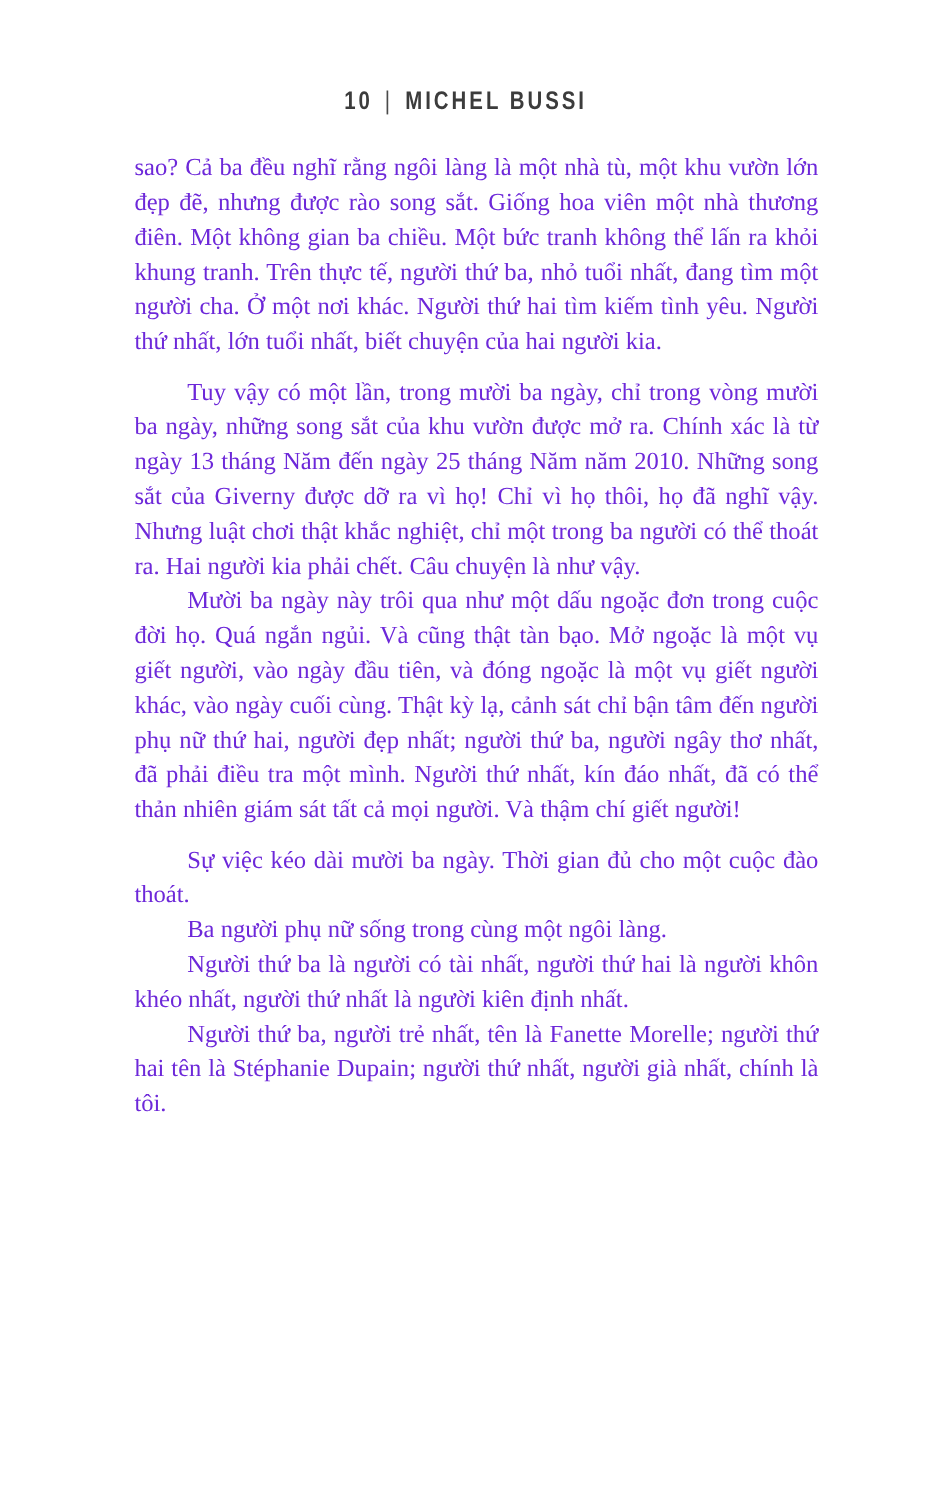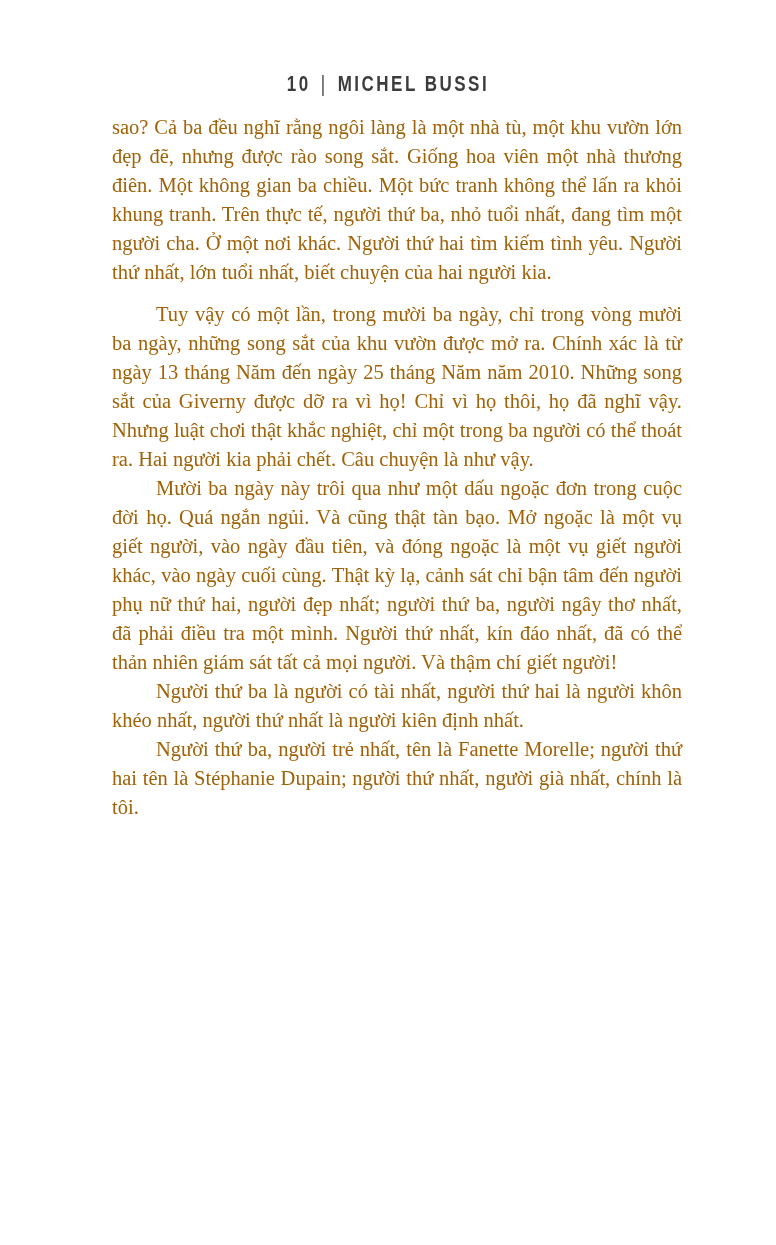--- a/index.html
+++ b/index.html
@@ -32,27 +32,27 @@
     white-space: nowrap;
   }
   .running-head .sep {
     display: inline-block;
     margin: 0 10px;
     font-weight: 400;
     color: #4a4a4a;
   }
   .body-text {
     position: absolute;
-    top: 113px;
+    top: 126px;
     left: 112px;
     width: 570px;
     font-size: 20.5px;
     line-height: 29px;
     text-align: justify;
-    color: #a16207;
+    color: #6d28d9;
   }
   .body-text p {
     margin: 0;
     padding: 0;
   }
   .body-text p.indent {
     text-indent: 44px;
   }
   .body-text p.space-before {
     margin-top: 13px;
@@ -67,17 +67,19 @@
 <div class="page">
 
   <div class="running-head">
     <span>10</span><span class="sep">|</span><span>MICHEL BUSSI</span>
   </div>
 
   <div class="body-text" id="paragraph-container">
       <p>sao? Cả ba đều nghĩ rằng ngôi làng là một nhà tù, một khu vườn lớn đẹp đẽ, nhưng được rào song sắt. Giống hoa viên một nhà thương điên. Một không gian ba chiều. Một bức tranh không thể lấn ra khỏi khung tranh. Trên thực tế, người thứ ba, nhỏ tuổi nhất, đang tìm một người cha. Ở một nơi khác. Người thứ hai tìm kiếm tình yêu. Người thứ nhất, lớn tuổi nhất, biết chuyện của hai người kia.</p>
       <p class="indent space-before">Tuy vậy có một lần, trong mười ba ngày, chỉ trong vòng mười ba ngày, những song sắt của khu vườn được mở ra. Chính xác là từ ngày 13 tháng Năm đến ngày 25 tháng Năm năm 2010. Những song sắt của Giverny được dỡ ra vì họ! Chỉ vì họ thôi, họ đã nghĩ vậy. Nhưng luật chơi thật khắc nghiệt, chỉ một trong ba người có thể thoát ra. Hai người kia phải chết. Câu chuyện là như vậy.</p>
       <p class="indent">Mười ba ngày này trôi qua như một dấu ngoặc đơn trong cuộc đời họ. Quá ngắn ngủi. Và cũng thật tàn bạo. Mở ngoặc là một vụ giết người, vào ngày đầu tiên, và đóng ngoặc là một vụ giết người khác, vào ngày cuối cùng. Thật kỳ lạ, cảnh sát chỉ bận tâm đến người phụ nữ thứ hai, người đẹp nhất; người thứ ba, người ngây thơ nhất, đã phải điều tra một mình. Người thứ nhất, kín đáo nhất, đã có thể thản nhiên giám sát tất cả mọi người. Và thậm chí giết người!</p>
+      <p class="indent space-before">Sự việc kéo dài mười ba ngày. Thời gian đủ cho một cuộc đào thoát.</p>
+      <p class="indent">Ba người phụ nữ sống trong cùng một ngôi làng.</p>
       <p class="indent">Người thứ ba là người có tài nhất, người thứ hai là người khôn khéo nhất, người thứ nhất là người kiên định nhất.</p>
       <p class="indent">Người thứ ba, người trẻ nhất, tên là Fanette Morelle; người thứ hai tên là Stéphanie Dupain; người thứ nhất, người già nhất, chính là tôi.</p>
     </div>
 
 </div>
 
 </body></html>

